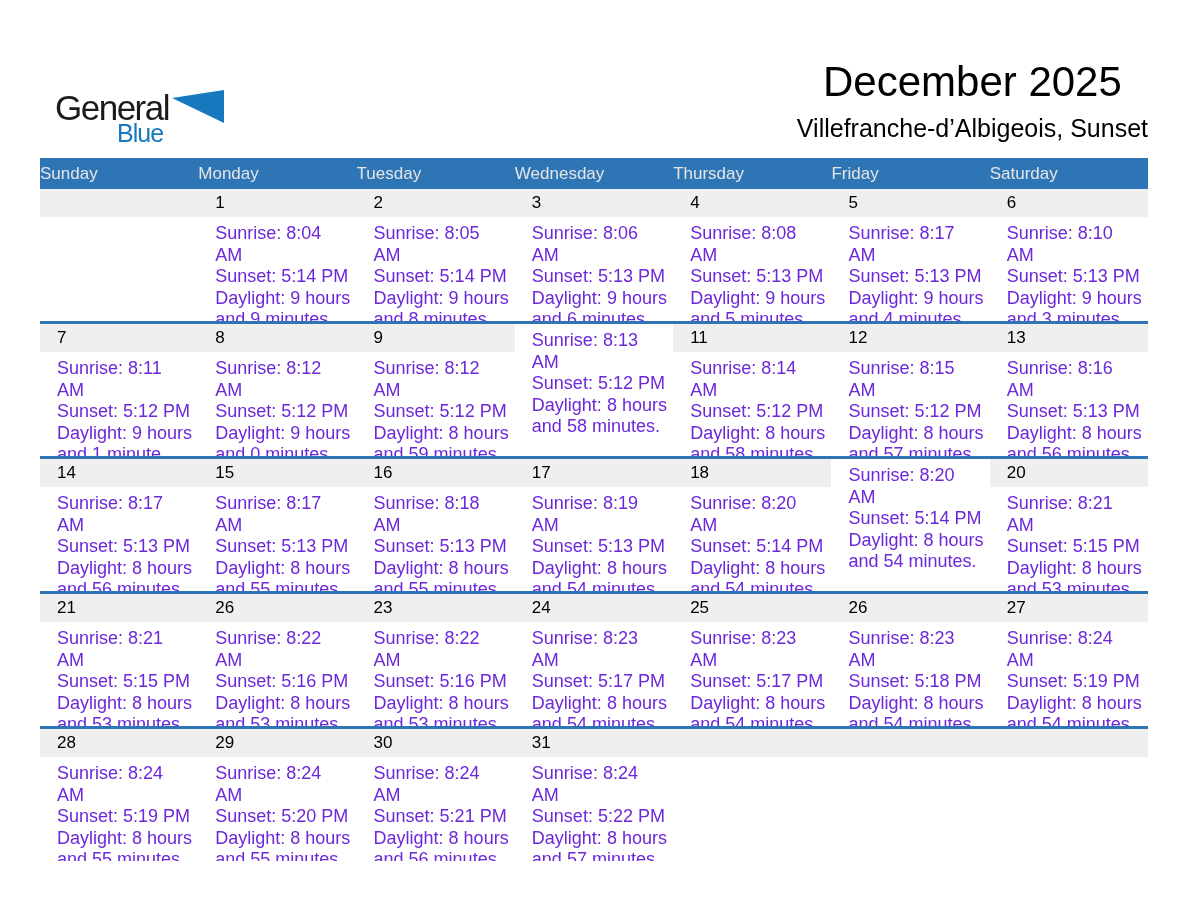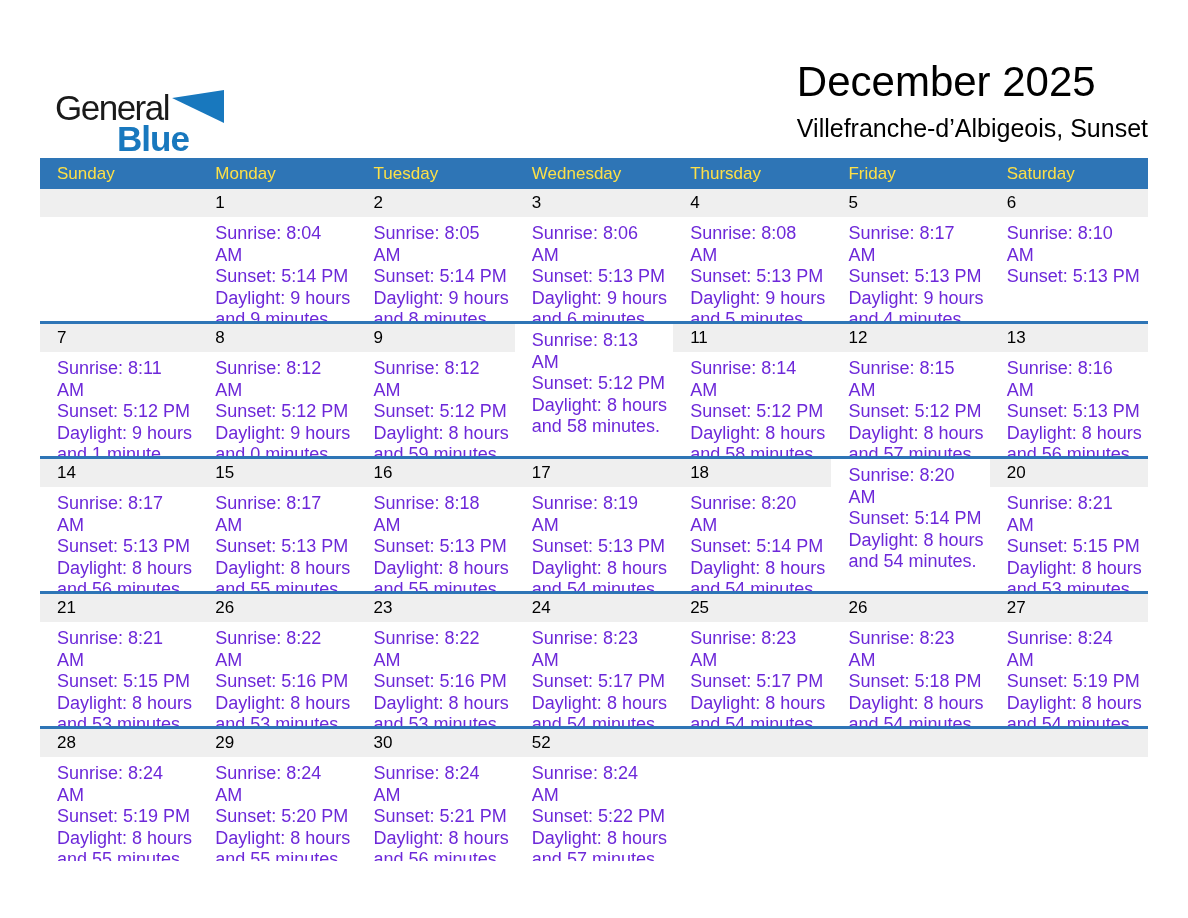--- a/index.html
+++ b/index.html
@@ -24,38 +24,38 @@
     font-size: 35px; font-weight: 400; letter-spacing: -1.5px;
     color: var(--logo-black);
   }
   .logo-triangle {
     display: inline-block; width: 52px; height: 33px;
     background: var(--logo-blue);
     clip-path: polygon(0 24%, 100% 0, 100% 100%);
     margin-left: 3px; margin-bottom: 1px;
   }
   .logo-blue-word {
-    font-size: 35px; font-weight: 700; letter-spacing: -1px;
+    font-size: 25px; font-weight: 400; letter-spacing: -1px;
     color: var(--logo-blue);
     margin-left: 62px; margin-top: -4px;
   }
-  .titles { text-align: left; }
+  .titles { text-align: center; }
   .title-month { font-size: 42px; font-weight: 400; color: #000; line-height: 1.15; }
   .title-location { font-size: 25px; font-weight: 400; color: #000; margin-top: 8px; }
 
   
   .calendar { position: absolute; left: 40px; top: 158px; width: 1108px; }
   .weekday-row {
     display: grid; grid-template-columns: repeat(7, 1fr);
     background: var(--header-blue);
     height: 31px; align-items: center;
   }
   .day-name {
-    color: #fde047; font-size: 17px; font-weight: 400;
-    padding-left: 17px; white-space: nowrap; overflow: hidden;
+    color: #e5e5e5; font-size: 17px; font-weight: 400;
+    white-space: nowrap; overflow: hidden;
   }
   .week {
     display: grid; grid-template-columns: repeat(7, 1fr);
     height: 135px; border-top: 3px solid var(--line-blue);
     background: #fff;
   }
   .week:first-of-type { border-top: none; height: 132px; }
   .cell { overflow: hidden; }
   .band {
     height: 28px; background: var(--band-gray);
@@ -137,20 +137,21 @@
               <div class="line">Sunrise: 8:17 AM</div>
               <div class="line">Sunset: 5:13 PM</div>
               <div class="line">Daylight: 9 hours and 4 minutes.</div>
             </div>
           </div>
           <div class="cell">
             <div class="band"><span>6</span></div>
             <div class="details">
               <div class="line">Sunrise: 8:10 AM</div>
               <div class="line">Sunset: 5:13 PM</div>
+              <div class="line">Daylight: 9 hours and 3 minutes.</div>
             </div>
           </div>
         </div>
         <div class="week">
           <div class="cell">
             <div class="band"><span>7</span></div>
             <div class="details">
               <div class="line">Sunrise: 8:11 AM</div>
               <div class="line">Sunset: 5:12 PM</div>
               <div class="line">Daylight: 9 hours and 1 minute.</div>
@@ -338,21 +339,21 @@
           </div>
           <div class="cell">
             <div class="band"><span>30</span></div>
             <div class="details">
               <div class="line">Sunrise: 8:24 AM</div>
               <div class="line">Sunset: 5:21 PM</div>
               <div class="line">Daylight: 8 hours and 56 minutes.</div>
             </div>
           </div>
           <div class="cell">
-            <div class="band"><span>52</span></div>
+            <div class="band"><span>31</span></div>
             <div class="details">
               <div class="line">Sunrise: 8:24 AM</div>
               <div class="line">Sunset: 5:22 PM</div>
               <div class="line">Daylight: 8 hours and 57 minutes.</div>
             </div>
           </div>
           <div class="cell">
             <div class="band"></div>
           </div>
           <div class="cell">

